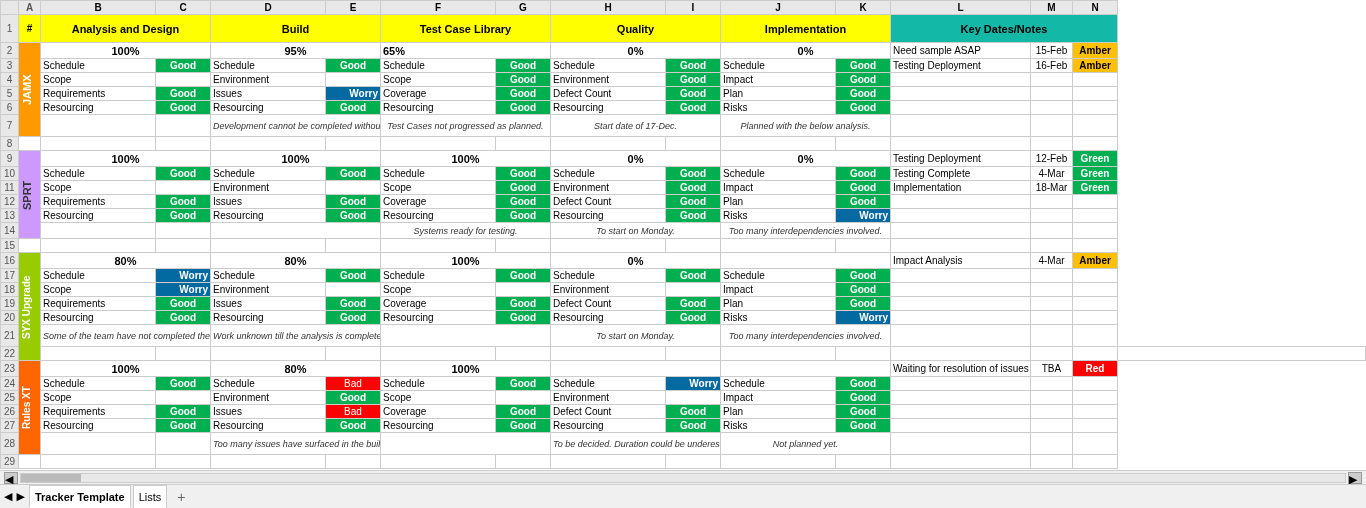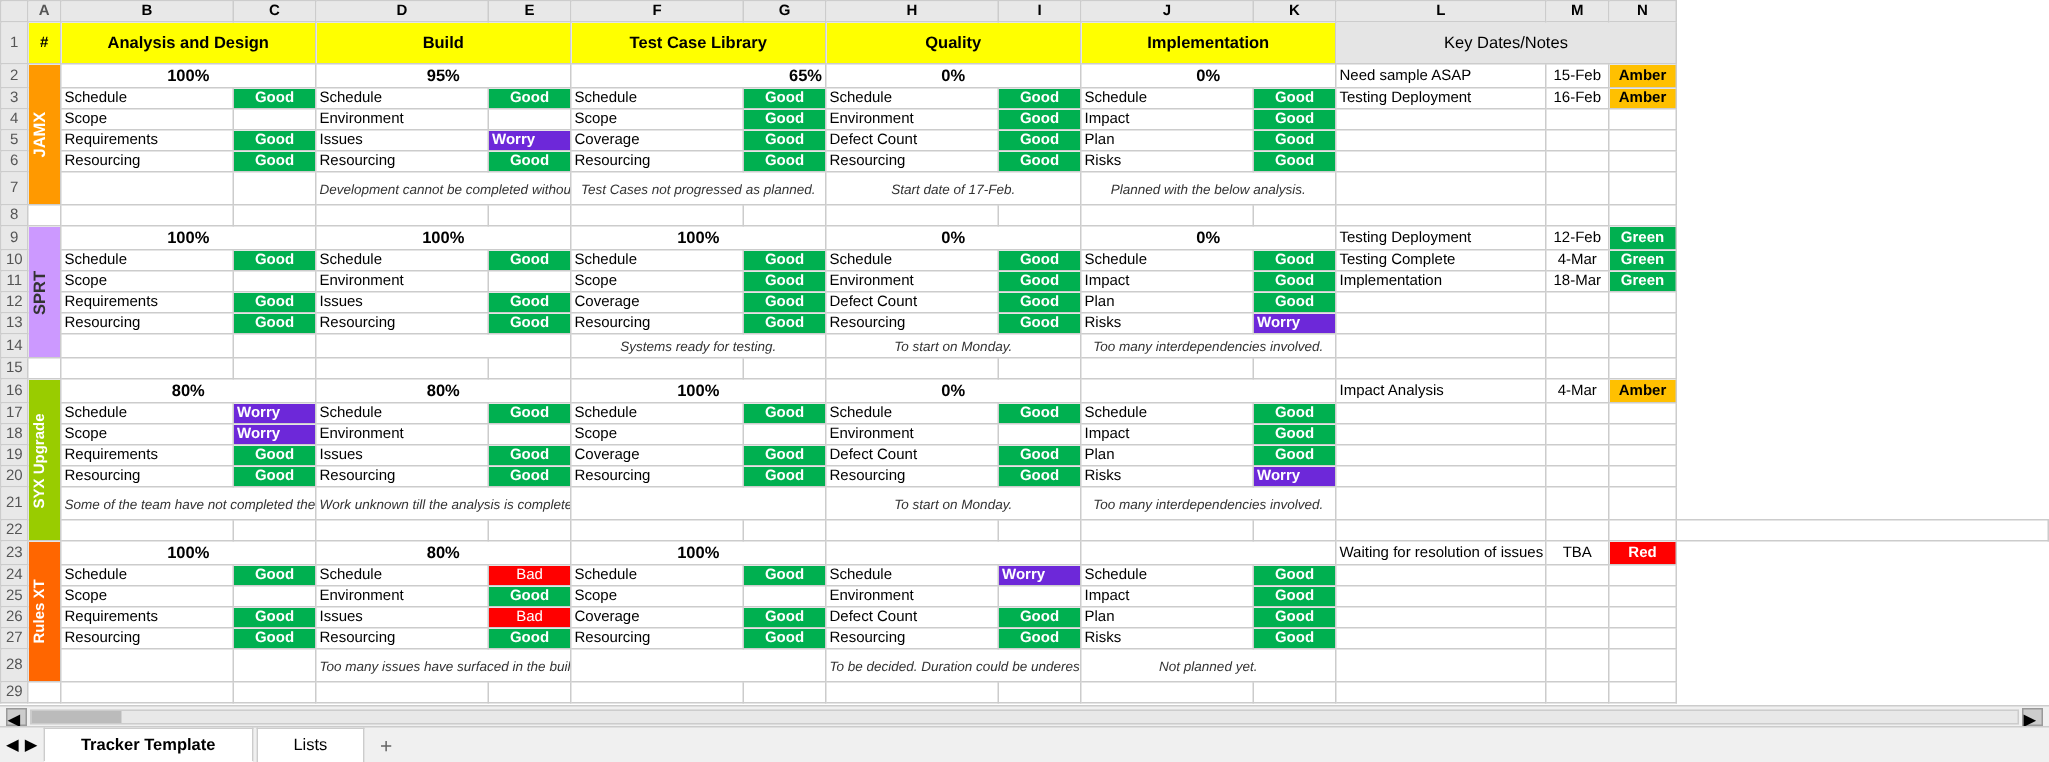--- a/index.html
+++ b/index.html
@@ -30,41 +30,41 @@
       overflow: hidden;
       white-space: nowrap;
       vertical-align: middle;
       font-size: 10px;
     }
 
     .col-row-num { width: 18px; background: #e8e8e8; text-align: center; color: #555; }
     .col-a { width: 22px; background: #e8e8e8; text-align: center; color: #555; }
 
     .status-good { background: #00b050; color: #fff; font-weight: bold; text-align: center; }
-    .status-worry { background: #6d28d9; color: #fff; font-weight: bold; text-align: left; margin-left: 36px; }
+    .status-worry { background: #0369a1; color: #fff; font-weight: bold; text-align: right; margin-left: 36px; }
     .status-bad { background: #ff0000; color: #fff; font-weight: normal; text-align: center; }
     .italic-note { font-style: italic; color: #333; font-size: 9px; }
 
     .amber-badge { background: #ffc000; color: #000; text-align: center; font-weight: bold; font-size: 10px; }
     .green-badge { background: #00b050; color: #fff; text-align: center; font-weight: bold; font-size: 10px; }
     .red-badge { background: #ff0000; color: #fff; text-align: center; font-weight: bold; font-size: 10px; }
 
     .row-num-col { background: #e8e8e8; text-align: center; color: #555; width: 18px; }
 
     .tab-bar {
       height: 24px;
       background: #f0f0f0;
       border-top: 1px solid #ccc;
       display: flex;
       align-items: stretch;
       padding-left: 4px;
     }
 
     .tab {
-      padding: 0 24px;
+      padding: 0 5px;
       display: flex;
       align-items: center;
       background: #fff;
       border: 1px solid #ccc;
       border-bottom: none;
       font-size: 11px;
       cursor: pointer;
       margin-right: 2px;
     }
 
@@ -138,31 +138,31 @@
         </tr>
 
         <tr style="height:28px;">
           <td class="row-num-col">1</td>
           <td style="background:#ffff00;text-align:center;font-weight:bold;">#</td>
           <td colspan="2" style="background:#ffff00;text-align:center;font-weight:bold;font-size:11px;">Analysis and Design</td>
           <td colspan="2" style="background:#ffff00;text-align:center;font-weight:bold;font-size:11px;">Build</td>
           <td colspan="2" style="background:#ffff00;text-align:center;font-weight:bold;font-size:11px;">Test Case Library</td>
           <td colspan="2" style="background:#ffff00;text-align:center;font-weight:bold;font-size:11px;">Quality</td>
           <td colspan="2" style="background:#ffff00;text-align:center;font-weight:bold;font-size:11px;">Implementation</td>
-          <td colspan="3" style="background:#e5e5e5;text-align:center;font-weight:normal;font-size:11px;">Key Dates/Notes</td>
+          <td colspan="3" style="background:#14b8a6;text-align:center;font-weight:bold;font-size:11px;">Key Dates/Notes</td>
         </tr>
 
         <tr style="height:16px;">
           <td class="row-num-col">2</td>
           <td rowspan="6" style="background:#ff9900;color:#fff;font-weight:bold;text-align:center;font-size:11px;">
             <div style="writing-mode:vertical-rl;transform:rotate(180deg);height:80px;display:flex;align-items:center;justify-content:center;">JAMX</div>
           </td>
           <td colspan="2" style="text-align:center;font-weight:bold;font-size:11px;">100%</td>
           <td colspan="2" style="text-align:center;font-weight:bold;font-size:11px;">95%</td>
-          <td colspan="2" style="text-align:right;font-weight:bold;font-size:11px;">65%</td>
+          <td colspan="2" style="text-align:left;font-weight:bold;font-size:11px;">65%</td>
           <td colspan="2" style="text-align:center;font-weight:bold;font-size:11px;">0%</td>
           <td colspan="2" style="text-align:center;font-weight:bold;font-size:11px;">0%</td>
           <td>Need sample ASAP</td>
           <td style="text-align:center;">15-Feb</td>
           <td class="amber-badge">Amber</td>
         </tr>
 
         <tr style="height:14px;">
           <td class="row-num-col">3</td>
           <td>Schedule</td>
@@ -230,21 +230,21 @@
           <td></td>
           <td></td>
         </tr>
 
         <tr style="height:22px;">
           <td class="row-num-col">7</td>
           <td></td>
           <td></td>
           <td colspan="2" class="italic-note">Development cannot be completed without sample.</td>
           <td colspan="2" class="italic-note">Test Cases not progressed as planned.</td>
-          <td colspan="2" class="italic-note">Start date of 17-Feb.</td>
+          <td colspan="2" class="italic-note">Start date of 17-Dec.</td>
           <td colspan="2" class="italic-note">Planned with the below analysis.</td>
           <td></td>
           <td></td>
           <td></td>
         </tr>
 
         <tr style="height:10px;">
           <td class="row-num-col">8</td>
           <td></td>
           <td></td>

